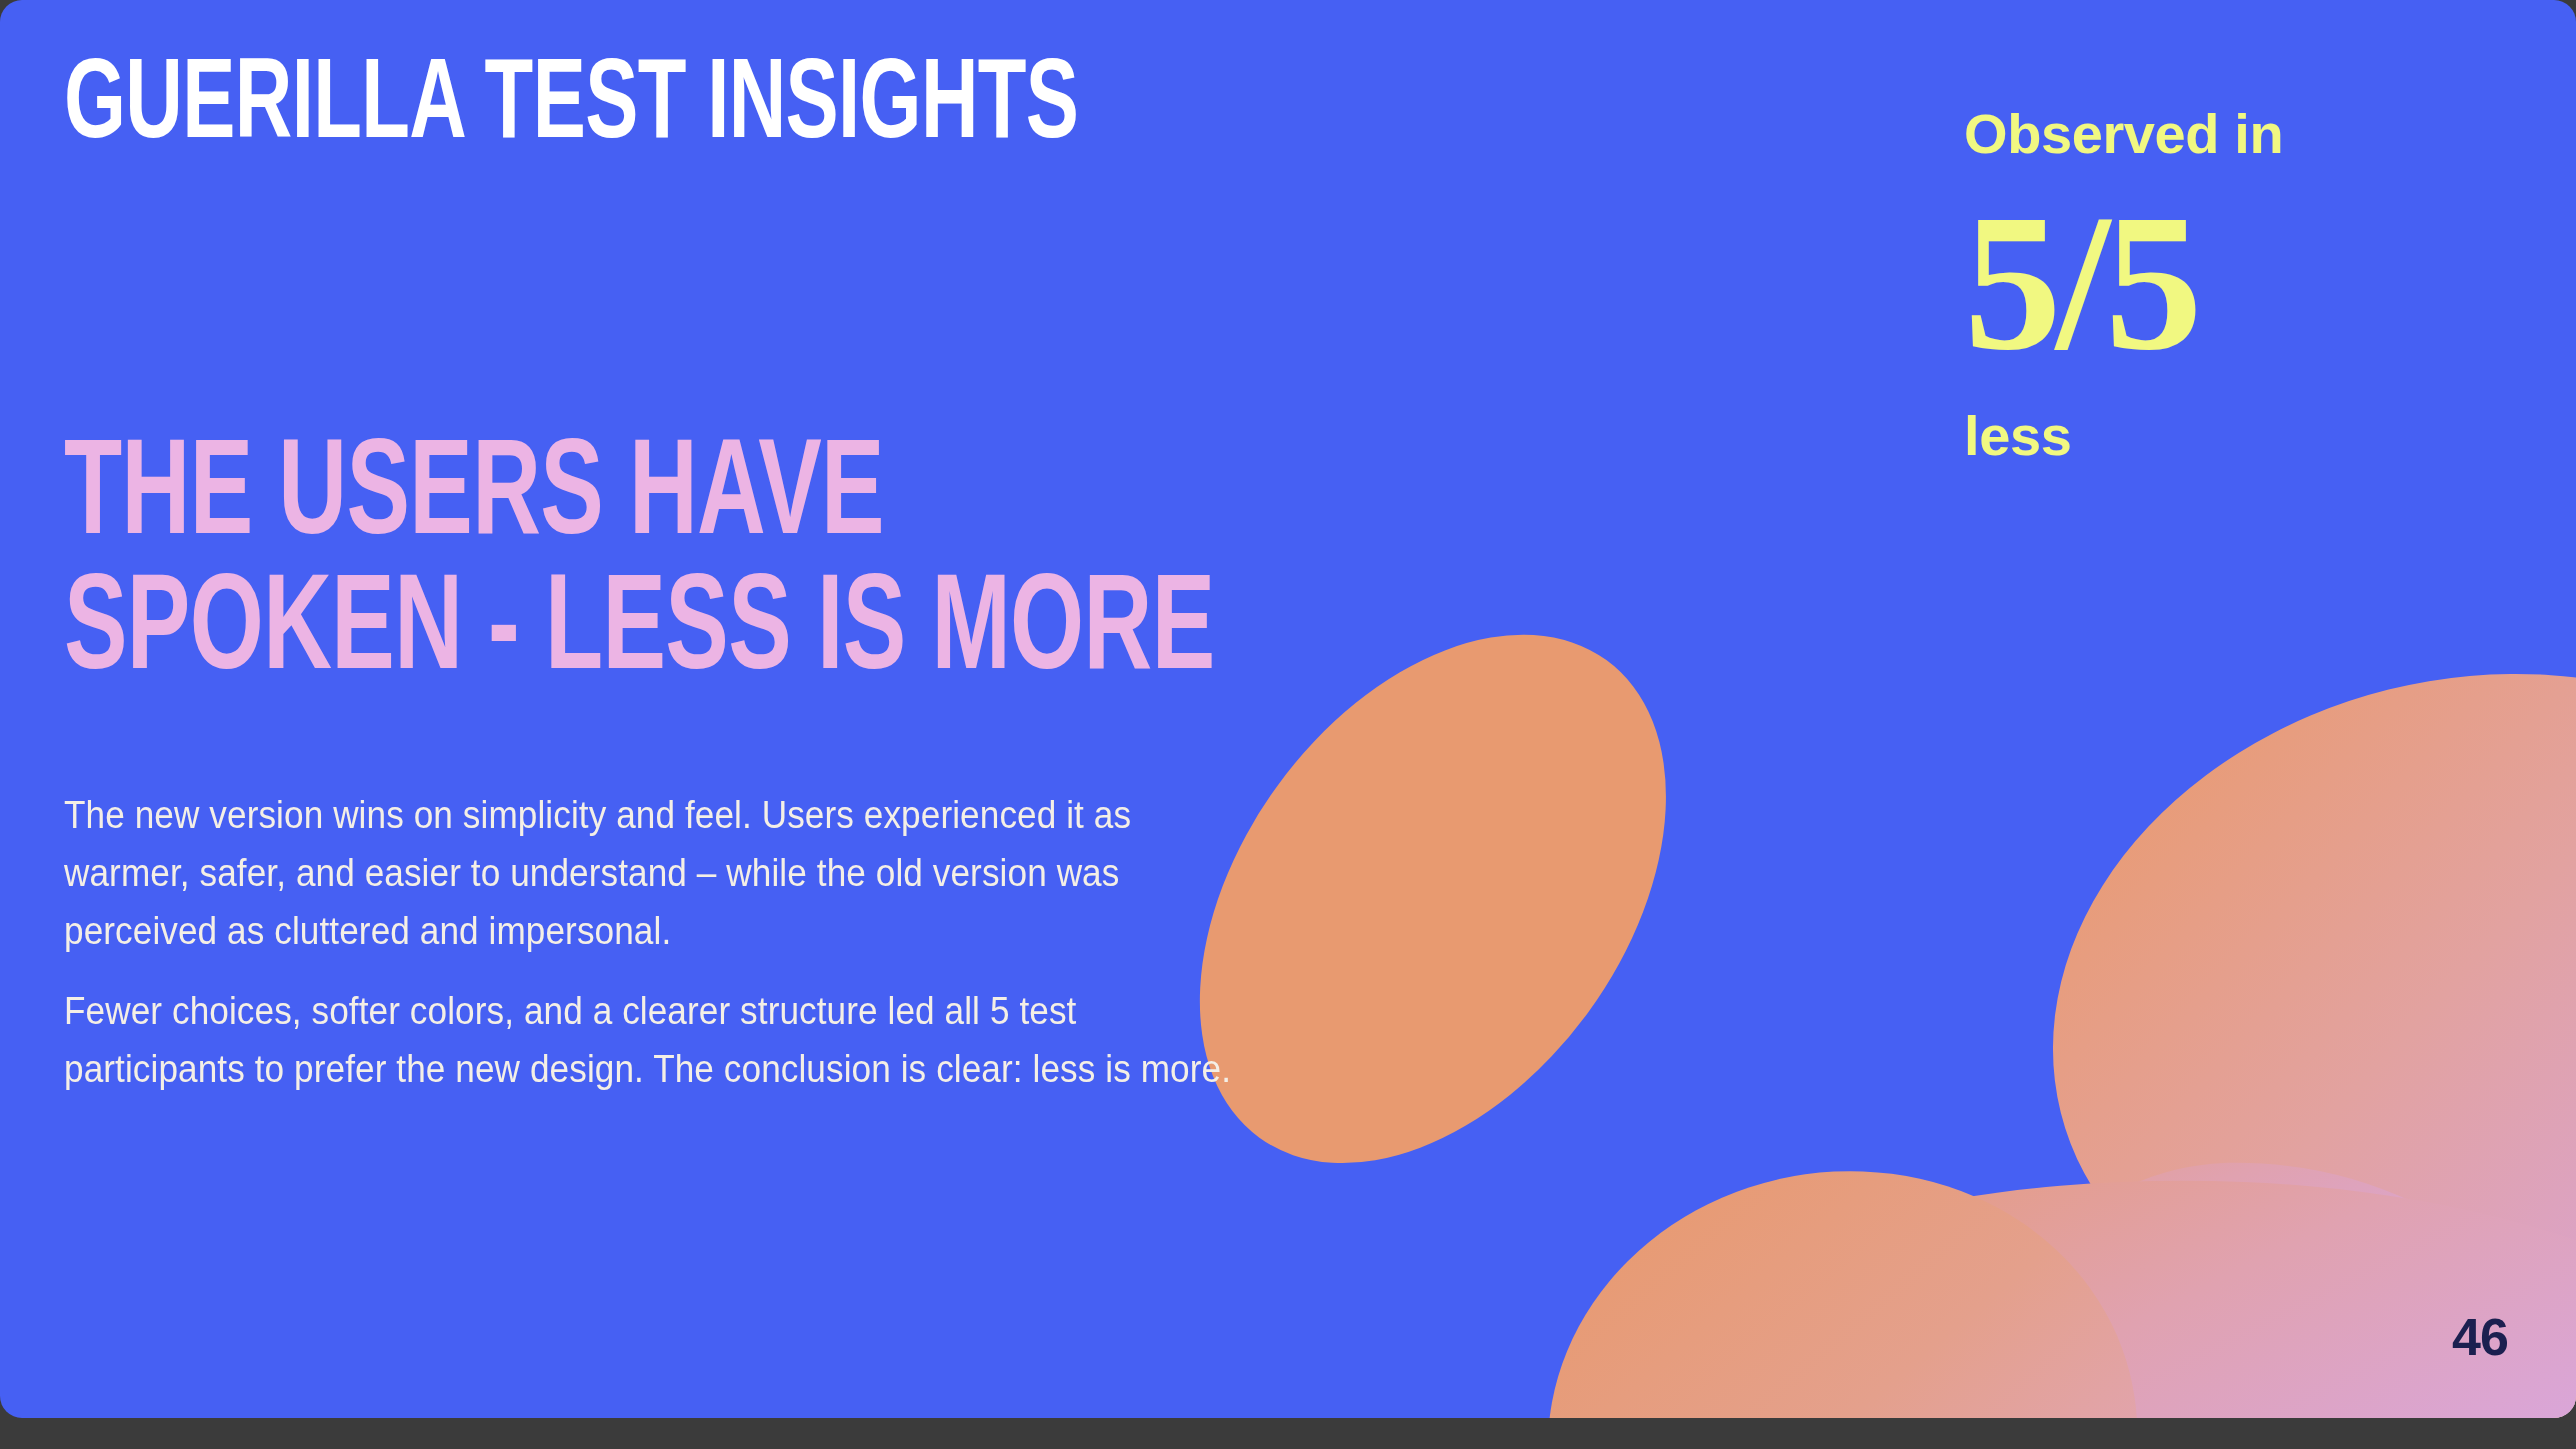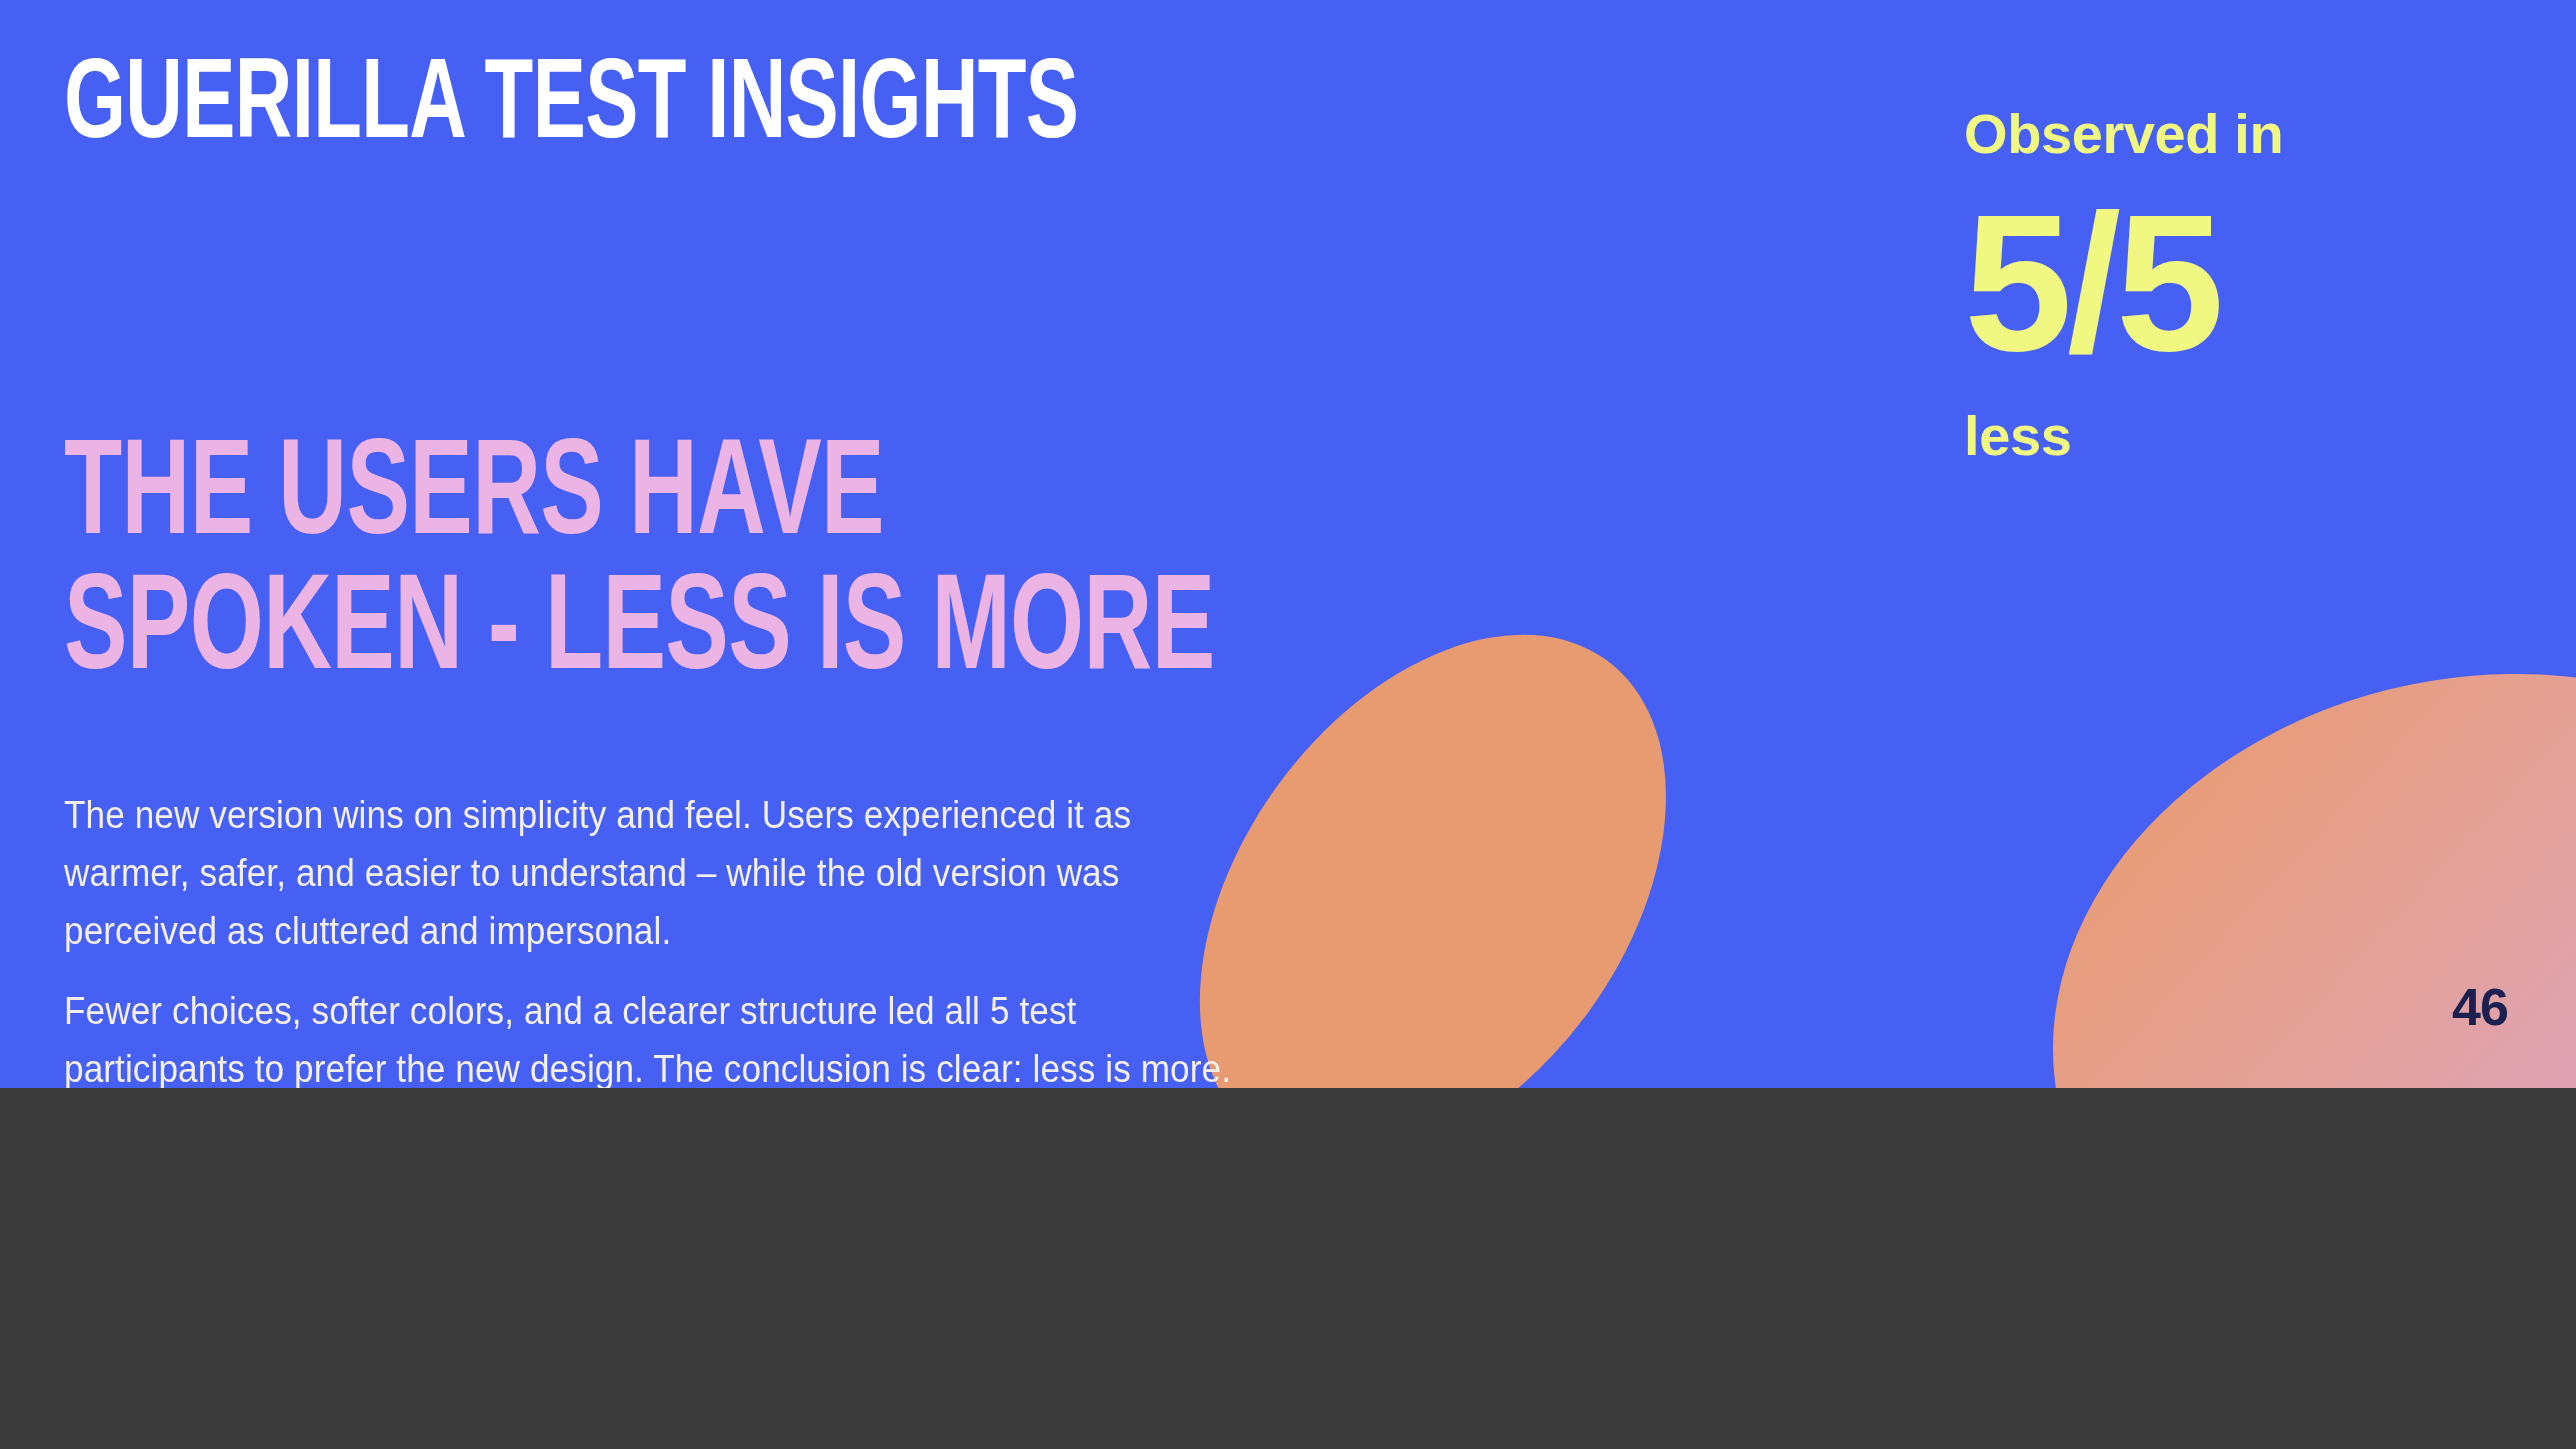--- a/index.html
+++ b/index.html
@@ -3,24 +3,25 @@
 <meta charset="utf-8">
 <style>
   html, body {
     margin: 0;
     padding: 0;
     background: #3b3b3b;
   }
   #slide {
     position: relative;
     width: 2576px;
-    height: 1088px;
+    height: 1418px;
     overflow: hidden;
     background: #4660F3;
     font-family: "Liberation Sans", sans-serif;
+    border-radius: 22px;
     -webkit-font-smoothing: antialiased;
   }
 
   
   .blob-layer {
     position: absolute;
     inset: 0;
     overflow: hidden;
     pointer-events: none;
   }
@@ -98,20 +99,21 @@
     white-space: nowrap;
     text-align: center;
   }
   .stat-value {
     font-size: 195px;
     font-weight: 700;
     line-height: 0.98;
     letter-spacing: -5.4px;
     margin: 25px 0 0 0;
     white-space: nowrap;
+    font-family: Liberation Serif, serif;
   }
   .stat-label-bottom {
     font-size: 56px;
     font-weight: 700;
     line-height: 1.0;
     letter-spacing: -0.4px;
     margin: 30px 0 0 0;
     white-space: nowrap;
   }
 

